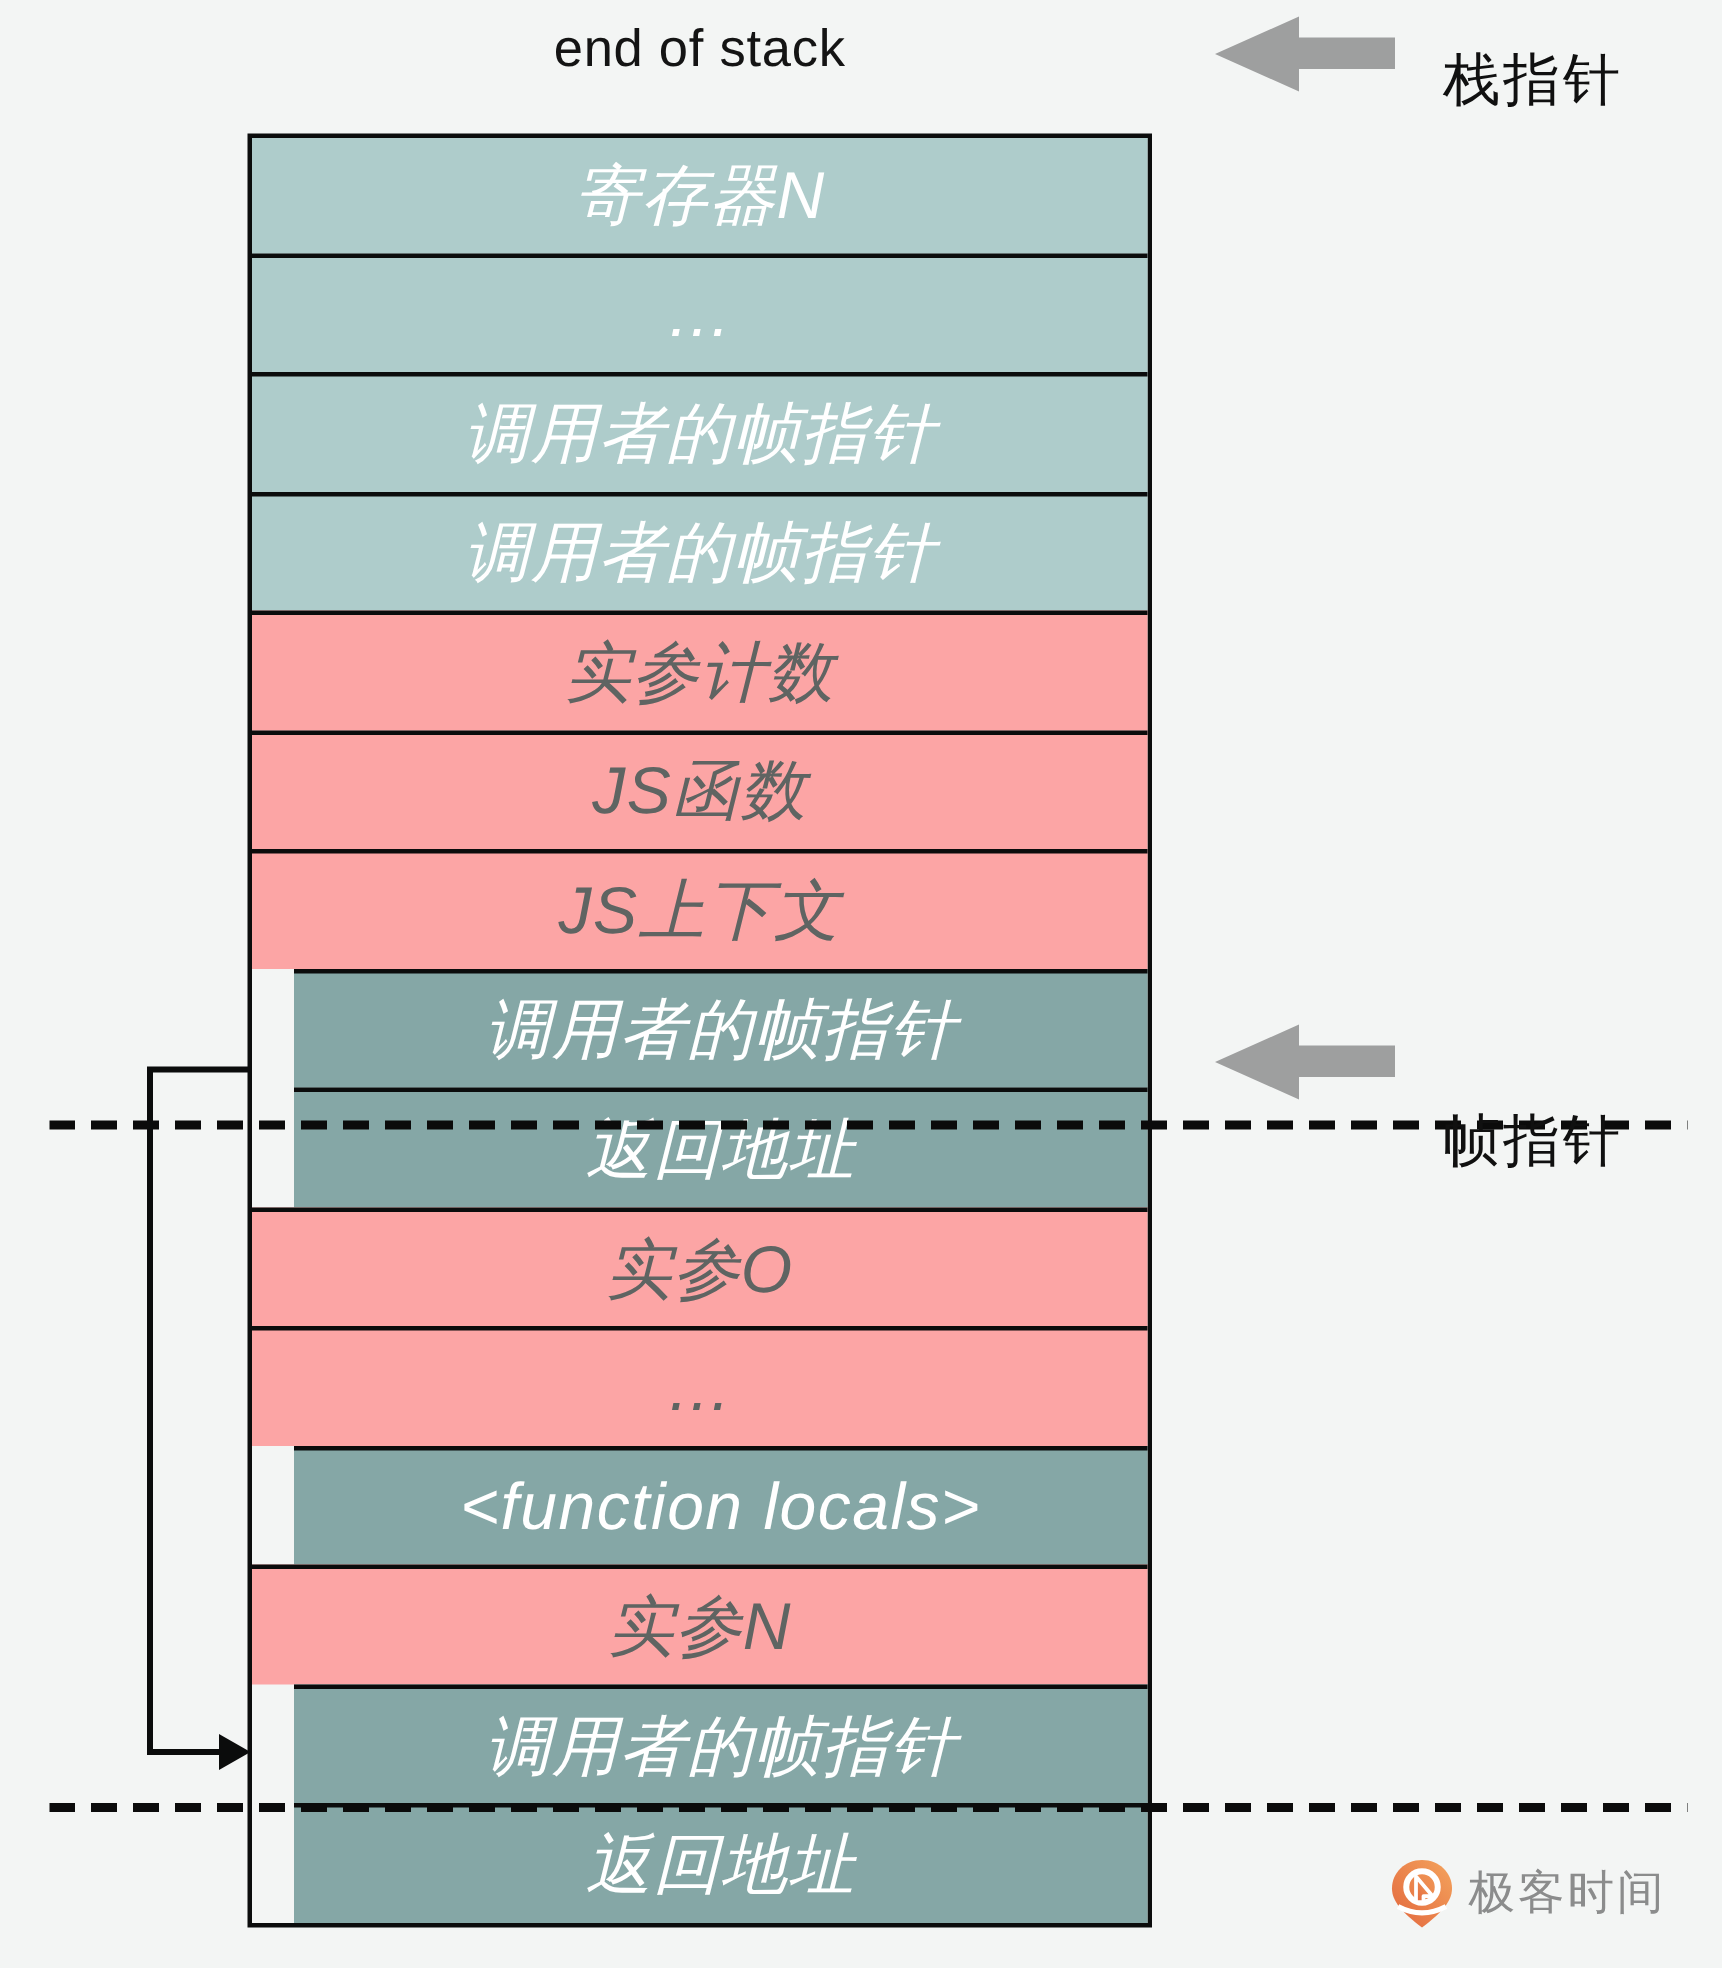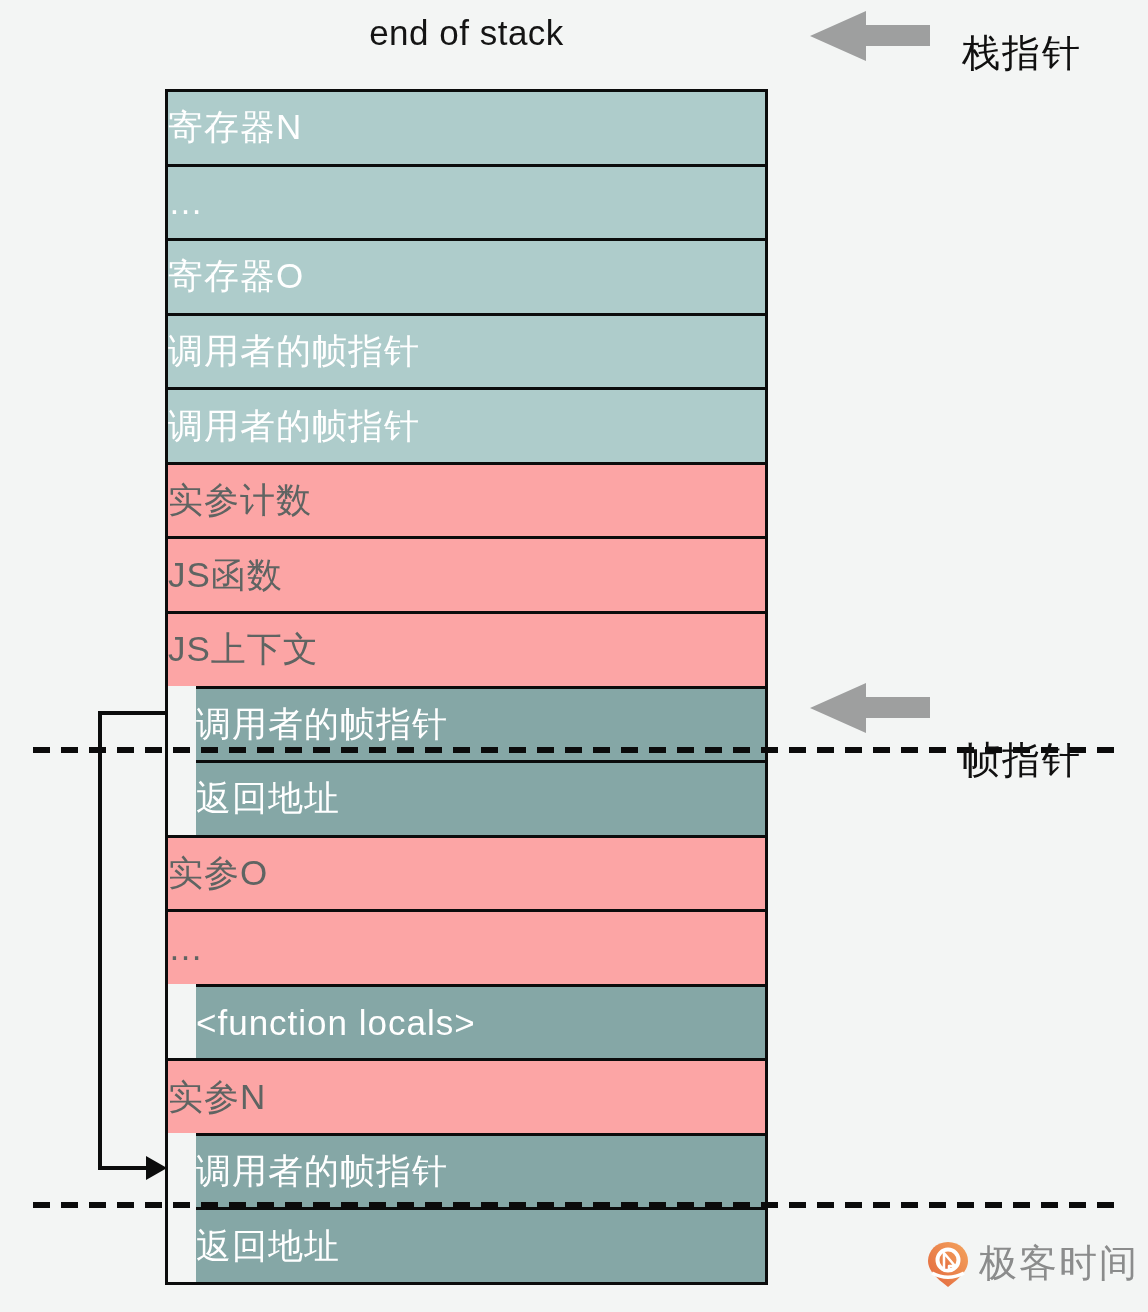--- a/index.html
+++ b/index.html
@@ -17,22 +17,22 @@
     text-align:center;font-size:35px;color:#141414;font-weight:400;
     letter-spacing:0.5px;
   }
 
   .stack-box{
     position:absolute;left:165px;top:89px;width:603px;height:1196px;
     box-sizing:border-box;border:3px solid #0b0c0c;
     display:flex;flex-direction:column;
   }
   .stack-row{
-    flex:1;display:flex;align-items:center;justify-content:flex-start;
-    font-size:35px;font-weight:300;letter-spacing:1px;
+    flex:1;display:flex;align-items:center;justify-content:center;
+    font-size:44px;font-weight:300;letter-spacing:1px;font-style:italic;
   }
   .stack-row + .stack-row{border-top:3px solid #0b0c0c;}
   .tone-light{background:#aecccb;color:#ffffff;}
   .tone-gray{background:#fca5a5;color:#5f6462;}
   .tone-dark{background:#85a7a6;color:#ffffff;margin-left:28px;}
 
   .dashed-line{
     position:absolute;left:33px;width:1092px;height:6px;
     background:repeating-linear-gradient(to right,#0b0b0b 0 17px,transparent 17px 28px);
   }
@@ -46,39 +46,36 @@
     font-size:38px;color:#101010;font-weight:400;letter-spacing:2px;
   }
   .stack-pointer-label{top:16px;margin-top:12px;}
   .frame-pointer-label{top:688px;margin-top:47px;}
 
   .logo{
     position:absolute;left:926px;top:1238px;
     display:flex;align-items:center;
   }
   .logo-text{
-    margin-left:9px;font-size:38px;color:#8b8c8c;letter-spacing:2px;font-weight:400;
+    margin-left:9px;font-size:31px;color:#8b8c8c;letter-spacing:2px;font-weight:400;
   }
 </style>
 </head>
 <body>
 
 <div class="canvas">
 
   <div class="page-title">end of stack</div>
 
   <div class="stack-box">
     <div class="stack-row tone-light">
         <span>寄存器N</span>
       </div>
     <div class="stack-row tone-light">
         <span>…</span>
-      </div>
-    <div class="stack-row tone-light">
-        <span>寄存器O</span>
       </div>
     <div class="stack-row tone-light">
         <span>调用者的帧指针</span>
       </div>
     <div class="stack-row tone-light">
         <span>调用者的帧指针</span>
       </div>
     <div class="stack-row tone-gray">
         <span>实参计数</span>
       </div>

